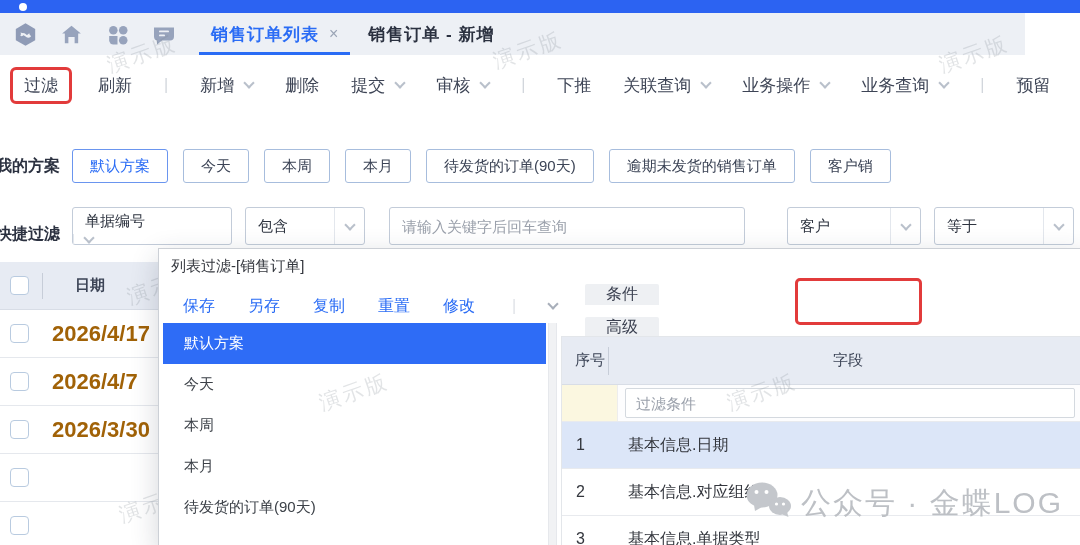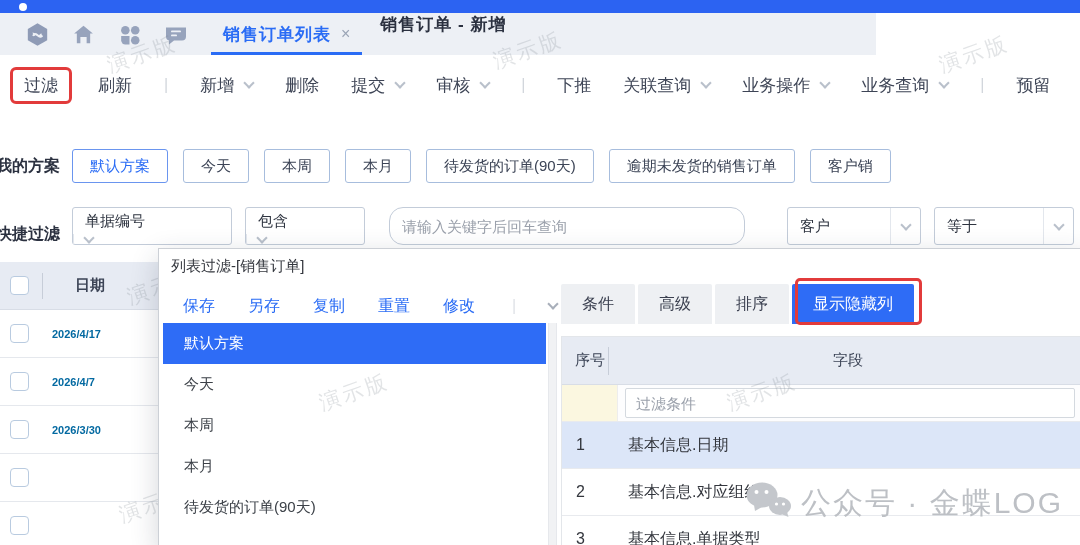--- a/index.html
+++ b/index.html
@@ -4,21 +4,21 @@
 <style>
   * { margin:0; padding:0; box-sizing:border-box; }
   html,body { width:1080px; height:545px; overflow:hidden; }
   body { position:relative; background:#fff; font-family:"Liberation Sans","DejaVu Sans",sans-serif; color:#3e4556; }
 
   
   .top-strip { position:absolute; left:0; top:0; width:1080px; height:13px; background:#2c63f2; z-index:20; }
   .top-dot { position:absolute; left:19px; top:3px; width:8px; height:8px; border-radius:50%; background:#fff; }
 
   
-  .tabbar { position:absolute; left:0; top:13px; width:876px; height:42px; background:#edf0f5; display:flex; z-index:19;padding-left:12px; }
+  .tabbar { position:absolute; left:0; top:13px; width:1025px; height:42px; background:#edf0f5; display:flex; align-items:center; z-index:19; }
   .appicons { display:flex; align-items:center; gap:21px; padding-left:13px; }
   .appicons svg { display:block; }
   .tab-active { position:relative; height:42px; display:flex; align-items:center; margin-left:22px; padding:0 12px; }
   .tab-active .lbl { color:#2a6cf5; font-weight:bold; font-size:17px; letter-spacing:1px; }
   .tab-active .x { color:#9aa4b5; font-size:16px; margin-left:10px; }
   .tab-active::after { content:""; position:absolute; left:0; right:0; bottom:0; height:3px; background:#2a6cf5; }
   .tab-inactive { margin-left:18px; font-weight:bold; font-size:17px; color:#2b3140; letter-spacing:1px; }
 
   
   .toolbar { position:absolute; left:0; top:55px; width:1080px; height:60px; background:#fff; display:flex; align-items:center; padding-left:10px; gap:32px; font-size:17px; color:#3e4556; white-space:nowrap; z-index:2; }
@@ -33,44 +33,44 @@
   .scheme-btns { display:flex; gap:15px; margin-left:10px; }
   .sbtn { height:34px; padding:0 17px; display:flex; align-items:center; border:1px solid #a7bddd; border-radius:3px; background:#fff; font-size:15px; color:#3c4456; white-space:nowrap; flex:none; }
   .sbtn.active { border-color:#6a95ef; color:#2a6cf5; }
 
   
   .quick-row { position:absolute; left:0; top:205px; width:1080px; height:40px; display:flex; align-items:flex-end; }
   .combo { height:38px; border:1px solid #c3ccd9; border-radius:3px; background:#fff; display:flex; align-items:stretch; font-size:15px; color:#2e3440; flex:none; }
   .combo .val { display:flex; align-items:center; padding:0 12px; flex:1; }
   .combo .carrot { width:30px; border-left:1px solid #e3e7ed; display:flex; align-items:center; justify-content:center; }
   .combo .carrot .chev { margin:0 0 2px 0; }
-  .qinput { height:38px; border:1px solid #c3ccd9; border-radius:14px; padding:0 12px; font-size:15px; color:#2e3440; outline:none; flex:none; font-family:inherit; }
+  .qinput { height:38px; border:1px solid #c3ccd9; border-radius:3px; padding:0 12px; font-size:15px; color:#2e3440; outline:none; flex:none; font-family:inherit; }
   .qinput::placeholder { color:#9aa0ab; }
 
   
   .order-table { position:absolute; left:0; top:262px; width:1080px; z-index:1; }
   .ot-header { height:48px; background:#e7ebf3; display:flex; align-items:center; border-bottom:1px solid #d8dde6; }
   .cb { width:19px; height:19px; border:1px solid #b9cbe0; border-radius:4px; background:#fff; margin-left:10px; flex:none; }
   .ot-vsep { width:1px; height:26px; background:#c7cdd8; margin-left:13px; }
   .ot-date-h { width:94px; text-align:center; font-size:15px; color:#3c4456;font-weight:bold; }
   .ot-row { height:48px; display:flex; align-items:center; background:#fff; border-bottom:1px solid #e5e8ed; }
-  .ot-row .datecell { margin-left:23px; font-size:11px; font-weight:600; color:#0369a1; }
+  .ot-row .datecell { margin-left:23px; font-size:22px; font-weight:600; color:#a16207; }
 
   
   .dialog { position:absolute; left:158px; top:248px; width:930px; height:300px; background:#fff; border:1px solid #ccd0d6; box-shadow:0 8px 26px rgba(40,50,70,.20); z-index:10; overflow:hidden; }
   .dlg-title { position:absolute; left:12px; top:8px; font-size:15px; color:#33363d; }
   .dlg-actions { position:absolute; left:24px; top:40px; height:34px; display:flex; align-items:center; gap:33px; font-size:16px; color:#2a6cf5; }
   .dlg-actions .asep { color:#dfe2e7; margin-left:4px; }
   .dlg-actions .chev { border-color:#a8afba; margin-left:0; }
   .dlg-list { position:absolute; left:4px; top:74px; width:383px; bottom:0; }
   .dlg-item { height:41px; display:flex; align-items:center; padding-left:21px; font-size:15px; color:#3c4148; background:#fff; }
   .dlg-item.selected { background:#2e6cf6; color:#fff; }
   .dlg-vdiv { position:absolute; left:389px; top:74px; bottom:0; width:9px; background:#f1f2f4; border-left:1px solid #e6e8ec; border-right:1px solid #e6e8ec; }
 
-  .dlg-tabs { position:absolute; left:402px; top:35px; height:42px; display:flex; align-items:flex-start; gap:3px; }
+  .dlg-tabs { position:absolute; left:402px; top:35px; height:42px; display:flex; align-items:center; gap:12px;flex-direction:column; }
   .dtab { height:40px; padding:0 21px; display:flex; align-items:center; background:#eef0f3; font-size:16px; color:#3b4050; border-radius:2px 2px 0 0; }
   .dtab.active { background:#2e6cf6; color:#fff; }
 
   .dlg-table { position:absolute; left:402px; top:87px; right:0; bottom:0; border-left:1px solid #e3e6ea; border-top:1px solid #e3e6ea; }
   .dt-header { height:48px; background:#e7ebf3; display:flex; align-items:center; border-bottom:1px solid #d8dde6; }
   .dt-idx-h { width:46px; padding-left:13px; font-size:15px; color:#3c4456; flex:none; }
   .dt-hsep { width:1px; height:28px; background:#c7cdd8; }
   .dt-field-h { flex:1; text-align:center; font-size:15px; color:#3c4456; }
   .dt-frow { height:37px; display:flex; align-items:center; background:#fdfdfe; border-bottom:1px solid #e8eaee; }
   .dt-fidx { width:56px; align-self:stretch; background:#fbf7e0; border-right:1px solid #ededed; flex:none; }
@@ -182,21 +182,21 @@
 </div>
 
 <div class="quick-row">
   <div class="row-label">快捷过滤</div>
   <div class="combo" style="width:160px; margin-left:10px;flex-direction:column;">
     <span class="val">单据编号</span>
     <span class="carrot">
         <span class="chev"></span>
       </span>
   </div>
-  <div class="combo" style="width:120px; margin-left:13px;flex-direction:column;">
+  <div class="combo" style="width:120px; margin-left:13px;">
     <span class="val">包含</span>
     <span class="carrot">
         <span class="chev"></span>
       </span>
   </div>
   <input class="qinput" style="width: 356px; margin-left: 24px;" placeholder="请输入关键字后回车查询">
   <div class="combo" style="width:134px; margin-left:42px;">
     <span class="val">客户</span>
     <span class="carrot">
         <span class="chev"></span>

